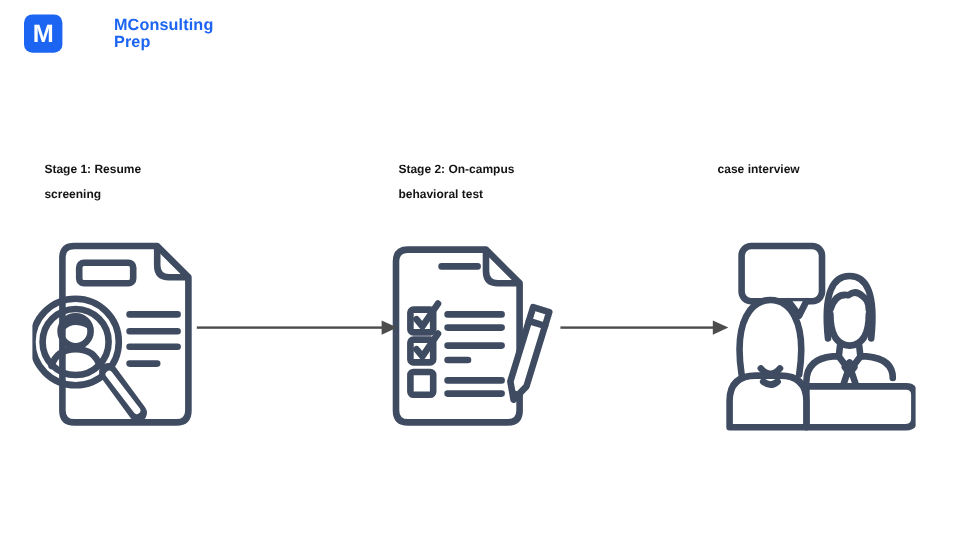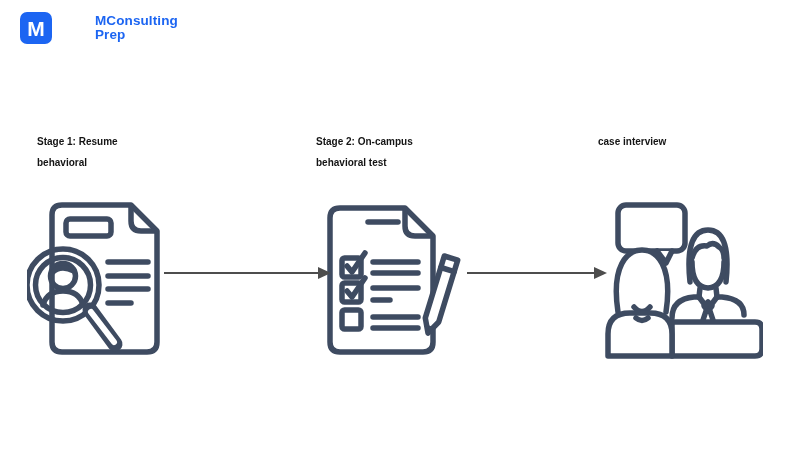--- a/index.html
+++ b/index.html
@@ -29,21 +29,21 @@
     font-weight:bold;font-size:13.5px;line-height:14px;letter-spacing:.1px;
   }
   .logo-word span{display:block;padding-left:36px;}
   
   .stage-label{
     position:absolute;top:131px;color:var(--label-text);
     font-weight:bold;font-size:10px;line-height:21px;
   }
   .stage-label span{display:block;}
   #label-1{left:37px;}
-  #label-2{left:316px;}
+  #label-2{left:332px;}
   #label-3{left:598px;}
   
   .stage-icon{position:absolute;color:var(--icon-stroke);}
   #icon-1{left:27px;top:201px;}
   #icon-2{left:320px;top:200px;}
   #icon-3{left:603px;top:200px;}
   .stage-icon svg{display:block;}
   
   .arrow{position:absolute;top:272px;height:0;border-top:2px solid var(--arrow);}
   .arrow::after{
@@ -62,21 +62,21 @@
     <span>M</span>
   </div>
   <div class="logo-word">
     <span>MConsulting</span>
     <span>Prep</span>
   </div>
 </div>
 
 <div class="stage-label" id="label-1">
   <span>Stage 1: Resume</span>
-  <span>behavioral</span>
+  <span>screening</span>
 </div>
 <div class="stage-label" id="label-2">
   <span>Stage 2: On-campus</span>
   <span>behavioral test</span>
 </div>
 <div class="stage-label" id="label-3">
   <span>case interview</span>
 </div>
 
 <div class="stage-icon" id="icon-1">

